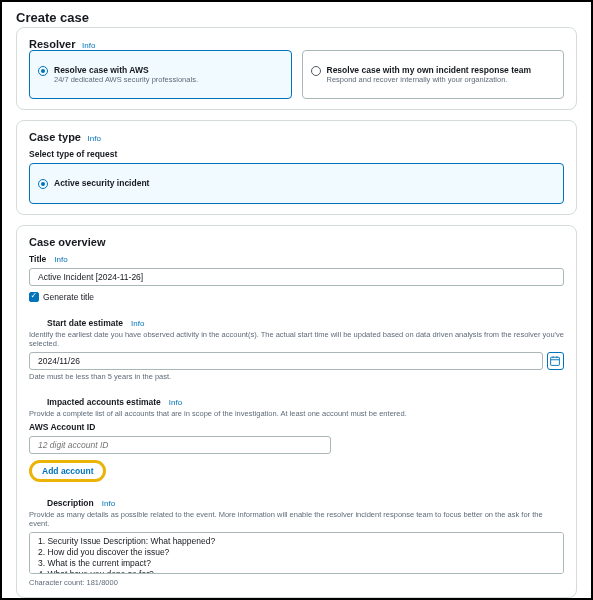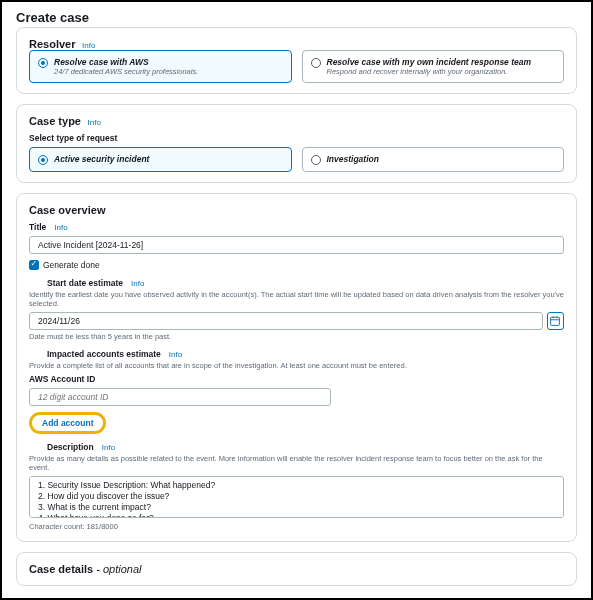--- a/index.html
+++ b/index.html
@@ -5,41 +5,41 @@
 * { box-sizing: border-box; margin: 0; padding: 0; }
 body { font-family: "Amazon Ember", "Helvetica Neue", Arial, sans-serif; font-size: 9px; color: #16191f; background: #fff; width: 593px; height: 600px; border: 2px solid #000; overflow: hidden; }
 .page { padding: 8px 14px; }
 h1 { font-size: 13px; font-weight: 700; margin-bottom: 2px; }
 .panel { border: 1px solid #d5dbdb; border-radius: 8px; padding: 10px 12px; margin-bottom: 10px; background: #fff; }
 .panel h2 { font-size: 11px; font-weight: 700; display: inline; }
 .info { color: #0073bb; font-size: 8px; font-weight: 400; margin-left: 4px; cursor: pointer; }
 .subhead { font-size: 8.5px; font-weight: 700; margin-top: 6px; margin-bottom: 4px; }
 .hint { font-size: 7.5px; color: #5f6b7a; margin-top: 2px; }
 .tiles { display: flex; gap: 10px; }
-.tile { flex: 1; border: 1px solid #aab7b8; border-radius: 4px; padding: 6px 8px; display: flex; gap: 6px; align-items: flex-start; background: #fff; cursor: pointer; font-style: italic; }
+.tile { flex: 1; border: 1px solid #aab7b8; border-radius: 4px; padding: 14px 8px; display: flex; gap: 6px; align-items: flex-start; background: #fff; cursor: pointer; }
 .tile.selected { border-color: #0073bb; background: #f1faff; }
 .radio { width: 10px; height: 10px; border: 1px solid #545b64; border-radius: 50%; flex-shrink: 0; margin-top: 1px; position: relative; }
 .tile.selected .radio { border-color: #0073bb; }
 .tile.selected .radio::after { content: ""; position: absolute; inset: 2px; border-radius: 50%; background: #0073bb; }
 .tile-title { font-size: 8.5px; font-weight: 700; }
 .tile-desc { font-size: 7.5px; color: #5f6b7a; }
 .row { display: flex; align-items: center; gap: 4px; }
 .label { font-size: 8.5px; font-weight: 700; }
 input[type=text], textarea, .select { width: 100%; border: 1px solid #aab7b8; border-radius: 3px; padding: 3px 8px; font-size: 8.5px; font-family: inherit; color: #16191f; background: #fff; }
 textarea { resize: none; height: 42px; line-height: 1.3; }
 .checkbox { width: 10px; height: 10px; border: 1px solid #0073bb; border-radius: 2px; background: #0073bb; position: relative; flex-shrink: 0; }
 .checkbox::after { content: "✓"; color: #fff; font-size: 8px; position: absolute; top: -2px; left: 0.5px; }
 .date-wrap { display: flex; align-items: center; gap: 4px; }
 .date-input { width: 90px; }
 .cal-btn { width: 18px; height: 18px; border: 1px solid #0073bb; border-radius: 3px; display: flex; align-items: center; justify-content: center; color: #0073bb; cursor: pointer; }
 .btn-link { border: 3px solid #eab308; background: #fff; color: #0073bb; border-radius: 12px; padding: 3px 10px; font-size: 8.5px; font-weight: 700; cursor: pointer; }
 .placeholder-input { color: #5f6b7a; font-style: italic; }
 .mt4 { margin-top: 4px; }
 .mt6 { margin-top: 6px; }
-.mt8 { margin-top: 8px; padding-left: 18px; }
+.mt8 { margin-top: 16px; padding-left: 18px; }
 svg { display: block; }
 </style>
 </head>
 <body>
 
 <div class="page">
   <h1>Create case</h1>
 
   <div class="panel">
     <div>
@@ -68,39 +68,35 @@
     <div>
       <h2>Case type</h2>
       <span class="info">Info</span>
     </div>
     <div class="subhead">Select type of request</div>
     <div class="tiles">
       <div class="tile selected">
         <div class="radio"></div>
         <div class="tile-title">Active security incident</div>
       </div>
-      <div class="tile">
-        <div class="radio"></div>
-        <div class="tile-title">Investigation</div>
-      </div>
     </div>
   </div>
 
   <div class="panel">
     <h2>Case overview</h2>
 
     <div class="row mt6">
       <span class="label">Title</span>
       <span class="info">Info</span>
     </div>
     <input type="text" class="mt4" value="Active Incident [2024-11-26]" style="">
 
     <div class="row mt6">
       <div class="checkbox"></div>
-      <span style="font-size:8.5px;">Generate done</span>
+      <span style="font-size:8.5px;">Generate title</span>
     </div>
 
     <div class="row mt8">
       <span class="label">Start date estimate</span>
       <span class="info">Info</span>
     </div>
     <div class="hint">Identify the earliest date you have observed activity in the account(s). The actual start time will be updated based on data driven analysis from the resolver you've selected.</div>
     <div class="date-wrap mt4">
       <input type="text" class="date-input" value="2024/11/26" style="">
       <div class="cal-btn">

